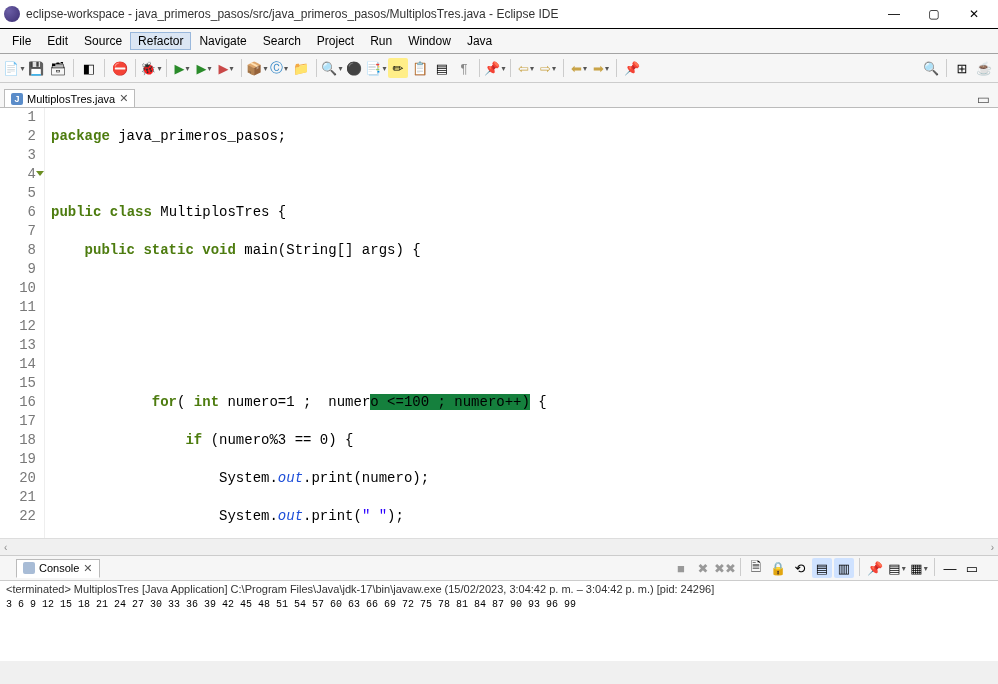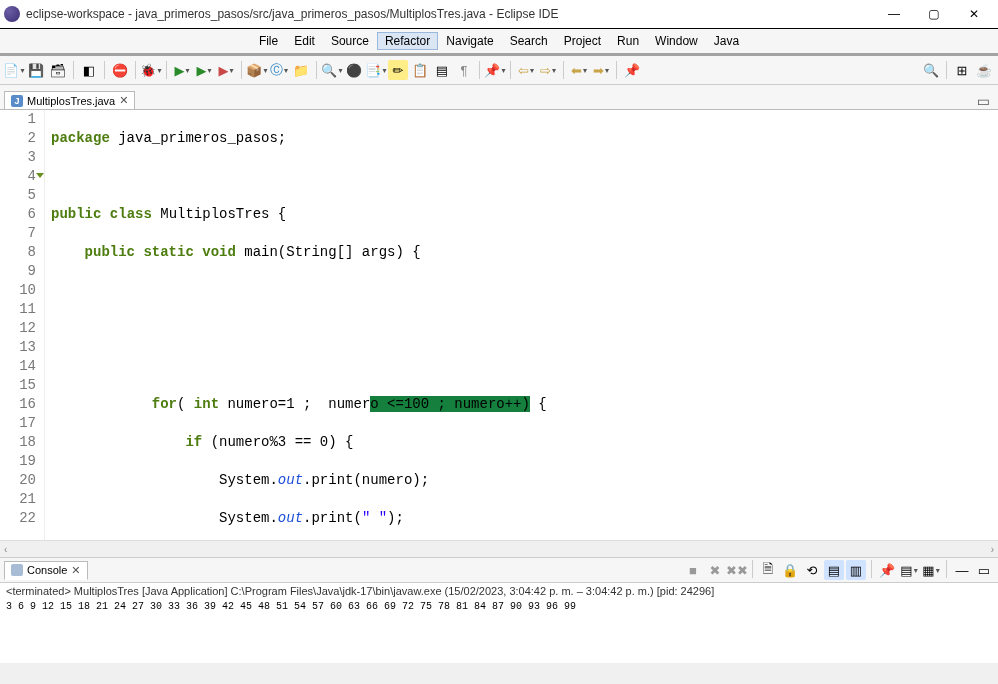--- a/index.html
+++ b/index.html
@@ -33,22 +33,21 @@
     font-family: "Segoe UI Symbol", sans-serif;
     font-size: 12px;
     cursor: pointer;
   }
   .menu-bar {
     background: #f6f6f6;
     display: flex;
     align-items: center;
     height: 24px;
     padding: 0 4px;
-    border-bottom: 3px solid #a3a3a3;
-    justify-content: center;
+    border-bottom: 1px solid #a3a3a3;
   }
   .menu-item {
     padding: 2px 8px;
     cursor: pointer;
   }
   .menu-item.active {
     background: #dbe6f4;
     border: 1px solid #9ab8dc;
     padding: 1px 7px;
   }
@@ -148,21 +147,21 @@
     padding: 0 4px;
     font-size: 10px; color: #888;
   }
   .console-header {
     background: #f6f6f6;
     border-top: 1px solid #ccc;
     border-bottom: 1px solid #ccc;
     display: flex;
     align-items: center;
     height: 24px;
-    padding: 0 4px;
+    padding: 0 16px;
   }
   .console-tab {
     background: #fff;
     border: 1px solid #bbb;
     border-bottom: 1px solid #fff;
     padding: 2px 6px;
     display: flex; align-items: center; gap: 4px;
     font-size: 11px;
   }
   .console-tab .cicon {

